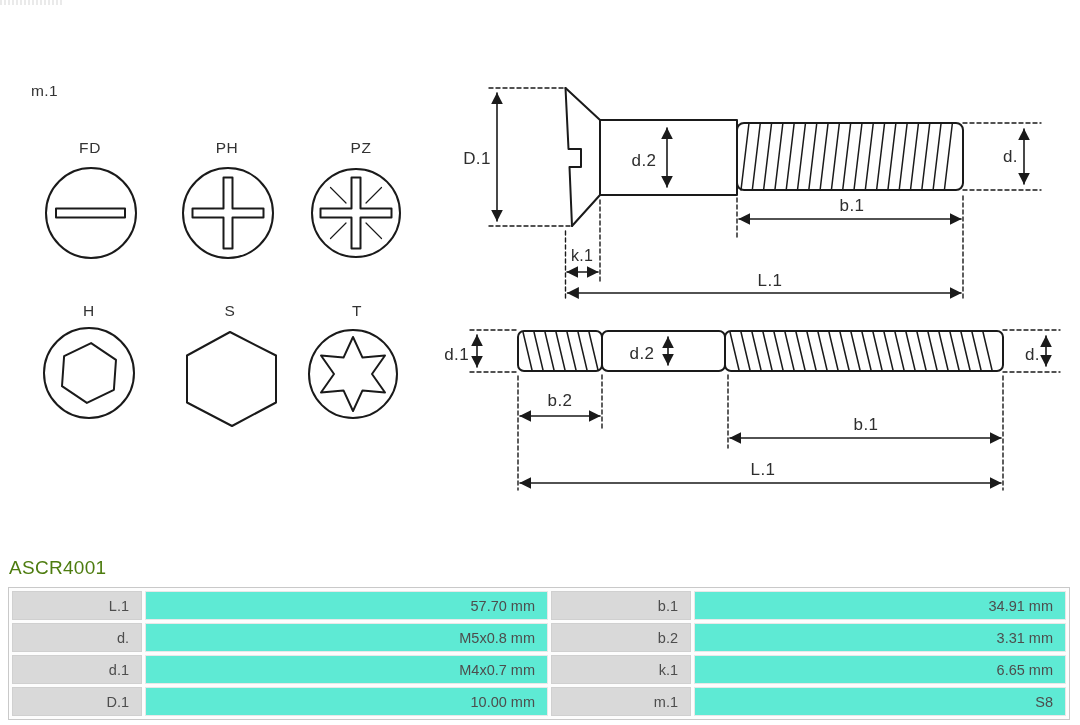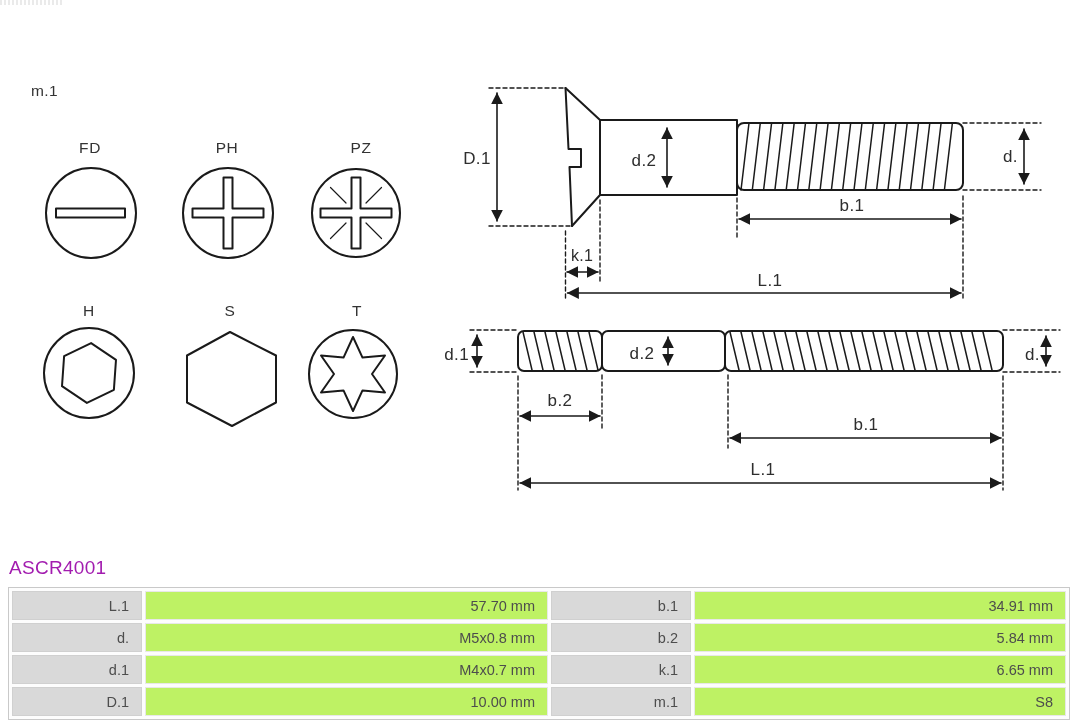--- a/index.html
+++ b/index.html
@@ -13,32 +13,32 @@
   }
   svg text{fill:#2e2e2e;font-family:"Liberation Sans", sans-serif;}
   .dim-label{font-size:17px;letter-spacing:.4px;}
   .dim-label-sm{font-size:16px;letter-spacing:.3px;}
   .head-label{font-size:15.5px;letter-spacing:.6px;fill:#333;}
   .m1-label{font-size:15.5px;letter-spacing:.4px;fill:#333;}
 
   .spec-section{position:absolute;left:8px;top:556px;width:1062px;}
   .part-number{
     margin:0 0 7px 1px;font-size:19px;font-weight:400;letter-spacing:.3px;
-    color:#a21caf;line-height:24px;
+    color:#4d7c0f;line-height:24px;
   }
   table.spec{
     width:100%;border-collapse:separate;border-spacing:3px;
     border:1px solid #c9c9c9;background:#fdfdfd;table-layout:fixed;
   }
   table.spec td{
     height:25px;font-size:14.5px;color:#4d4d4d;padding:1px 12px;
     text-align:right;vertical-align:middle;overflow:hidden;white-space:nowrap;
   }
   td.cell-label{background:#d9d9d9;border:1px solid #d0d0d0;}
-  td.cell-value{background:#bef264;border:1px solid #e8e8e8;}
+  td.cell-value{background:#5eead4;border:1px solid #e8e8e8;}
   col.c-label1{width:130px;} col.c-value1{width:403px;}
   col.c-label2{width:140px;} col.c-value2{width:auto;}
 </style>
 </head>
 <body>
 
 <div id="screen">
 
   <div class="watermark"></div>
 
@@ -171,21 +171,21 @@
         <tr>
           <td class="cell-label">L.1</td>
           <td class="cell-value">57.70 mm</td>
           <td class="cell-label">b.1</td>
           <td class="cell-value">34.91 mm</td>
         </tr>
         <tr>
           <td class="cell-label">d.</td>
           <td class="cell-value">M5x0.8 mm</td>
           <td class="cell-label">b.2</td>
-          <td class="cell-value">5.84 mm</td>
+          <td class="cell-value">3.31 mm</td>
         </tr>
         <tr>
           <td class="cell-label">d.1</td>
           <td class="cell-value">M4x0.7 mm</td>
           <td class="cell-label">k.1</td>
           <td class="cell-value">6.65 mm</td>
         </tr>
         <tr>
           <td class="cell-label">D.1</td>
           <td class="cell-value">10.00 mm</td>

